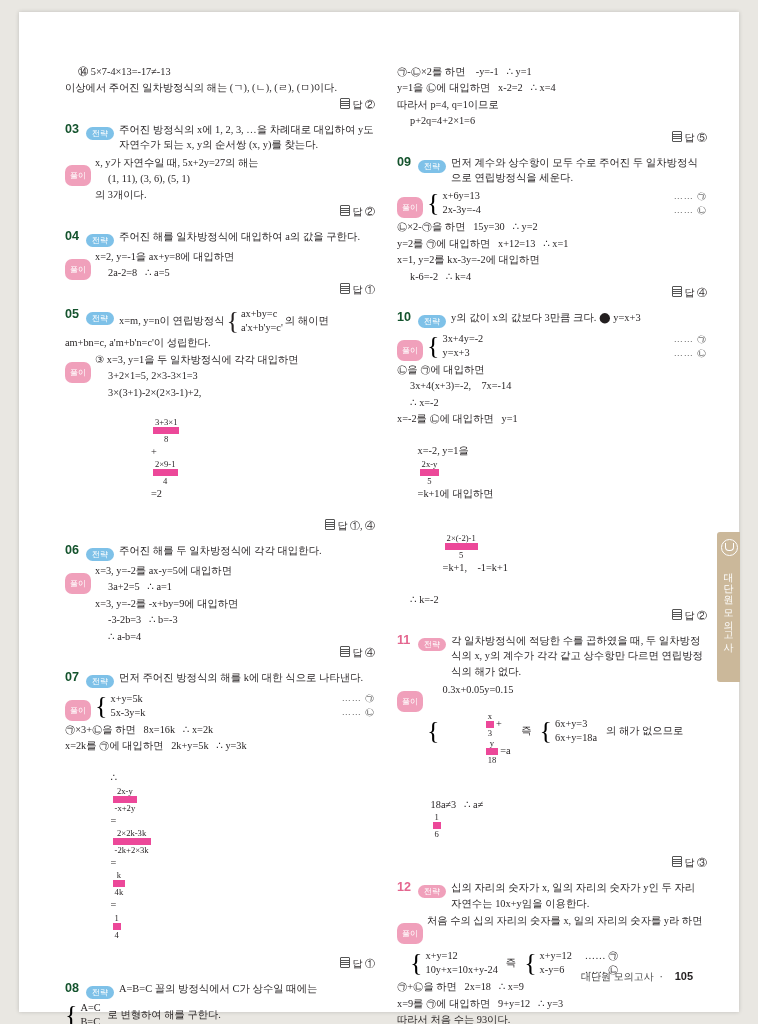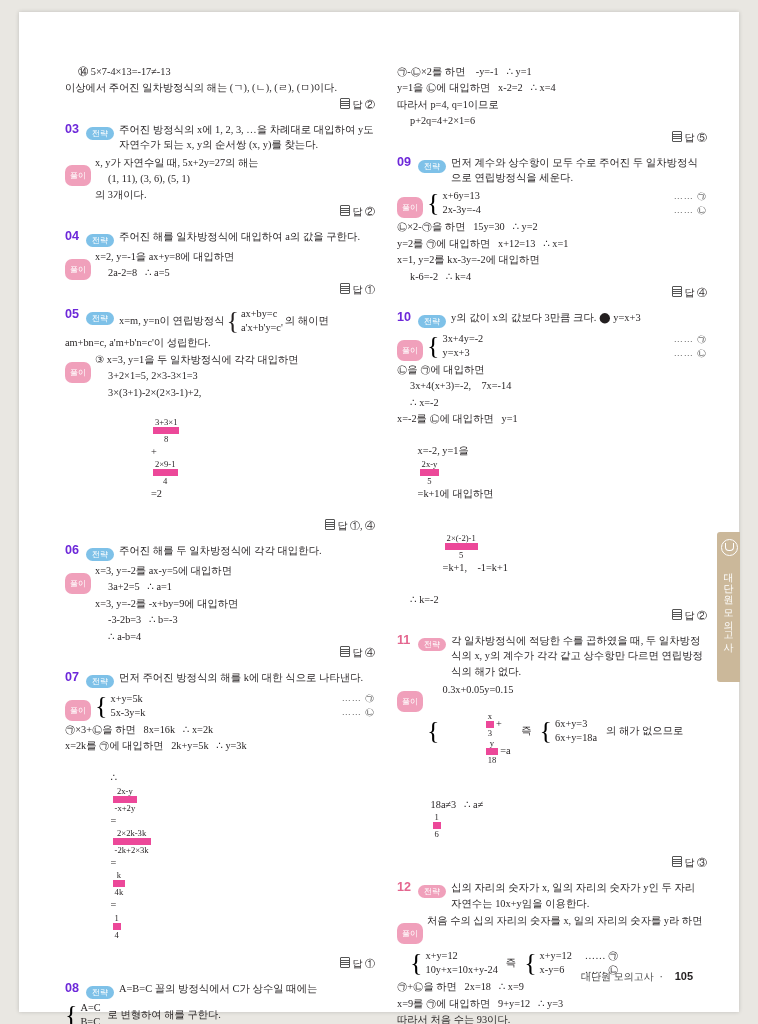--- a/index.html
+++ b/index.html
@@ -29,21 +29,21 @@
   .indent1{padding-left:13px;}
   .indent2{padding-left:25px;}
 
   
   .prob{margin-top:10px;position:relative;}
   .prob:first-child{margin-top:0;}
   .phead{display:flex;align-items:flex-start;gap:5px;}
   .pnum{
     font-family:"Liberation Sans", sans-serif;
     font-weight:bold;font-size:12.6px;line-height:14px;
-    color:#6d28d9; min-width:16px;
+    color:#14532d; min-width:16px;
   }
   .pnum.pink{color:#e4668f;}
   .tagbox{
     display:inline-block;
     font-family:"Liberation Sans", sans-serif;
     font-size:8px;line-height:11px;
     color:#ffffff;background:#7ec1e8;
     border-radius:7px;padding:1px 6px 1px 6px;
     margin-top:5px;
   }

